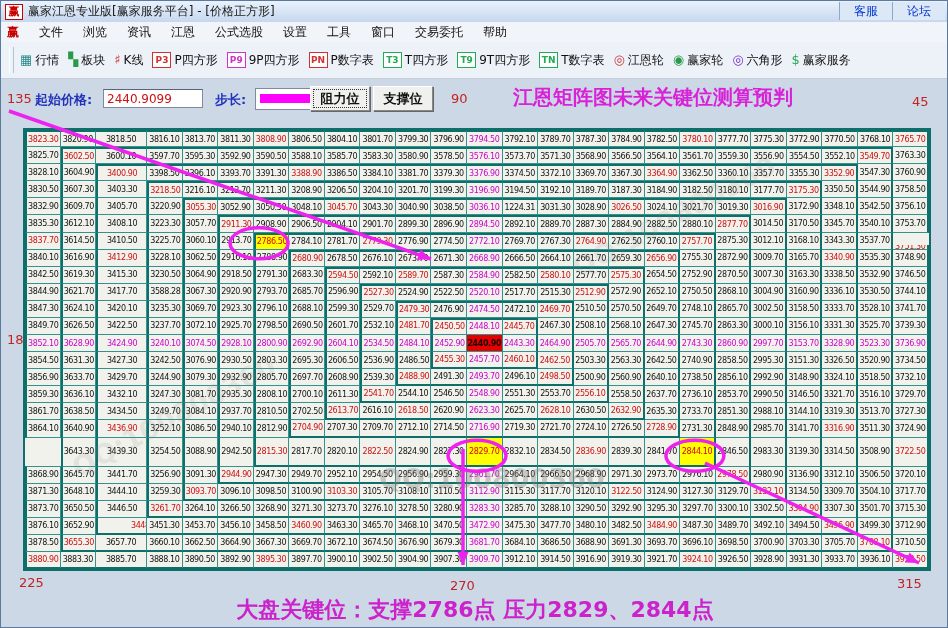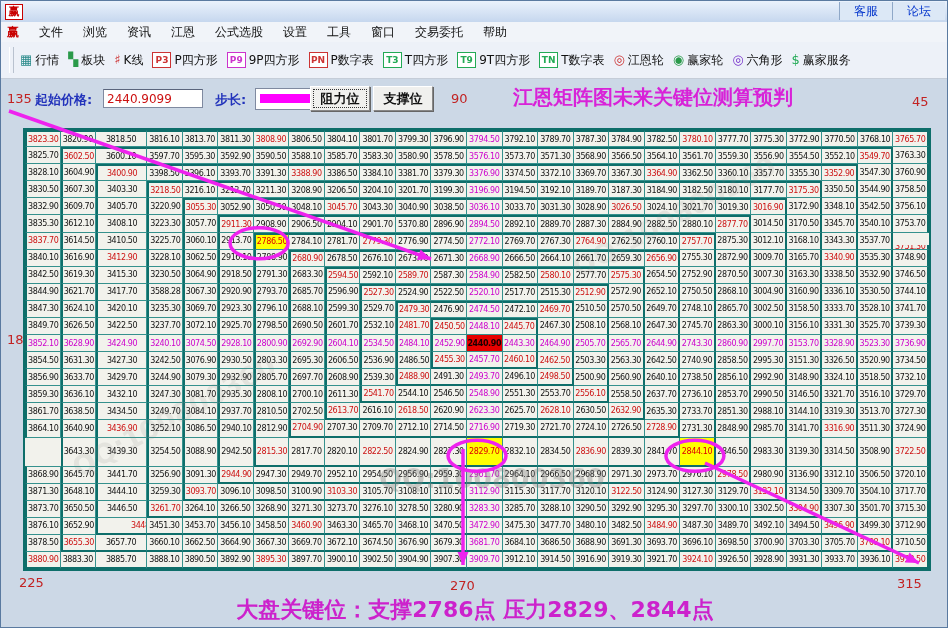--- a/index.html
+++ b/index.html
@@ -64,20 +64,21 @@
   #footer-text{position:absolute;left:0;top:594px;width:948px;text-align:center;
     font-size:22px;font-weight:bold;color:#cc22cc;}
 </style>
 </head>
 <body>
 
 <div id="app">
 
   <div id="titlebar">
     <div id="title-logo">赢</div>
+    <div id="title-text">赢家江恩专业版[赢家服务平台] - [价格正方形]</div>
     <div id="title-links">
         <div class="title-link">客服</div>
         <div class="title-link">论坛</div>
       </div>
   </div>
 
   <div id="menubar">
     <span id="menu-logo">赢</span>
   <span class="menu-item">文件</span>
       <span class="menu-item">浏览</span>
@@ -275,21 +276,21 @@
       <div class="cell" style="border-left: 2px solid rgb(14, 110, 106);">3220.90</div>
       <div class="cell" style="border-top: 2px solid rgb(14, 110, 106); border-left: 2px solid rgb(14, 110, 106); color: rgb(204, 17, 17);">3055.30</div>
       <div class="cell" style="border-top: 2px solid rgb(14, 110, 106);">3052.90</div>
       <div class="cell" style="border-top: 2px solid rgb(14, 110, 106);">3050.50</div>
       <div class="cell" style="border-top: 2px solid rgb(14, 110, 106);">3048.10</div>
       <div class="cell" style="border-top: 2px solid rgb(14, 110, 106); color: rgb(204, 17, 17);">3045.70</div>
       <div class="cell" style="border-top: 2px solid rgb(14, 110, 106);">3043.30</div>
       <div class="cell" style="border-top: 2px solid rgb(14, 110, 106);">3040.90</div>
       <div class="cell" style="border-top: 2px solid rgb(14, 110, 106);">3038.50</div>
       <div class="cell" style="border-top: 2px solid rgb(14, 110, 106); color: rgb(204, 0, 204);">3036.10</div>
-      <div class="cell" style="border-top: 2px solid rgb(14, 110, 106);">3033.70</div>
+      <div class="cell" style="border-top: 2px solid rgb(14, 110, 106);">1224.31</div>
       <div class="cell" style="border-top: 2px solid rgb(14, 110, 106);">3031.30</div>
       <div class="cell" style="border-top: 2px solid rgb(14, 110, 106);">3028.90</div>
       <div class="cell" style="border-top: 2px solid rgb(14, 110, 106); color: rgb(204, 17, 17);">3026.50</div>
       <div class="cell" style="border-top: 2px solid rgb(14, 110, 106);">3024.10</div>
       <div class="cell" style="border-top: 2px solid rgb(14, 110, 106);">3021.70</div>
       <div class="cell" style="border-top: 2px solid rgb(14, 110, 106);">3019.30</div>
       <div class="cell" style="border-top: 2px solid rgb(14, 110, 106); border-right: 2px solid rgb(14, 110, 106); color: rgb(204, 17, 17);">3016.90</div>
       <div class="cell" style="border-right: 2px solid rgb(14, 110, 106);">3172.90</div>
       <div class="cell" style="border-right: 2px solid rgb(14, 110, 106);">3348.10</div>
       <div class="cell" style="border-right: 2px solid rgb(14, 110, 106);">3542.50</div>
@@ -297,21 +298,21 @@
       <div class="cell" style="border-left: 2px solid rgb(14, 110, 106);">3835.30</div>
       <div class="cell" style="border-left: 2px solid rgb(14, 110, 106);">3612.10</div>
       <div class="cell" style="border-left: 2px solid rgb(14, 110, 106);">3408.10</div>
       <div class="cell" style="border-left: 2px solid rgb(14, 110, 106);">3223.30</div>
       <div class="cell" style="border-left: 2px solid rgb(14, 110, 106);">3057.70</div>
       <div class="cell" style="border-top: 2px solid rgb(14, 110, 106); border-left: 2px solid rgb(14, 110, 106); color: rgb(204, 17, 17);">2911.30</div>
       <div class="cell" style="border-top: 2px solid rgb(14, 110, 106);">2908.90</div>
       <div class="cell" style="border-top: 2px solid rgb(14, 110, 106);">2906.50</div>
       <div class="cell" style="border-top: 2px solid rgb(14, 110, 106);">2904.10</div>
       <div class="cell" style="border-top: 2px solid rgb(14, 110, 106);">2901.70</div>
-      <div class="cell" style="border-top: 2px solid rgb(14, 110, 106);">5370.80</div>
+      <div class="cell" style="border-top: 2px solid rgb(14, 110, 106);">2899.30</div>
       <div class="cell" style="border-top: 2px solid rgb(14, 110, 106);">2896.90</div>
       <div class="cell" style="border-top: 2px solid rgb(14, 110, 106); color: rgb(204, 0, 204);">2894.50</div>
       <div class="cell" style="border-top: 2px solid rgb(14, 110, 106);">2892.10</div>
       <div class="cell" style="border-top: 2px solid rgb(14, 110, 106);">2889.70</div>
       <div class="cell" style="border-top: 2px solid rgb(14, 110, 106);">2887.30</div>
       <div class="cell" style="border-top: 2px solid rgb(14, 110, 106);">2884.90</div>
       <div class="cell" style="border-top: 2px solid rgb(14, 110, 106);">2882.50</div>
       <div class="cell" style="border-top: 2px solid rgb(14, 110, 106);">2880.10</div>
       <div class="cell" style="border-top: 2px solid rgb(14, 110, 106); border-right: 2px solid rgb(14, 110, 106); color: rgb(204, 17, 17);">2877.70</div>
       <div class="cell" style="border-right: 2px solid rgb(14, 110, 106);">3014.50</div>

